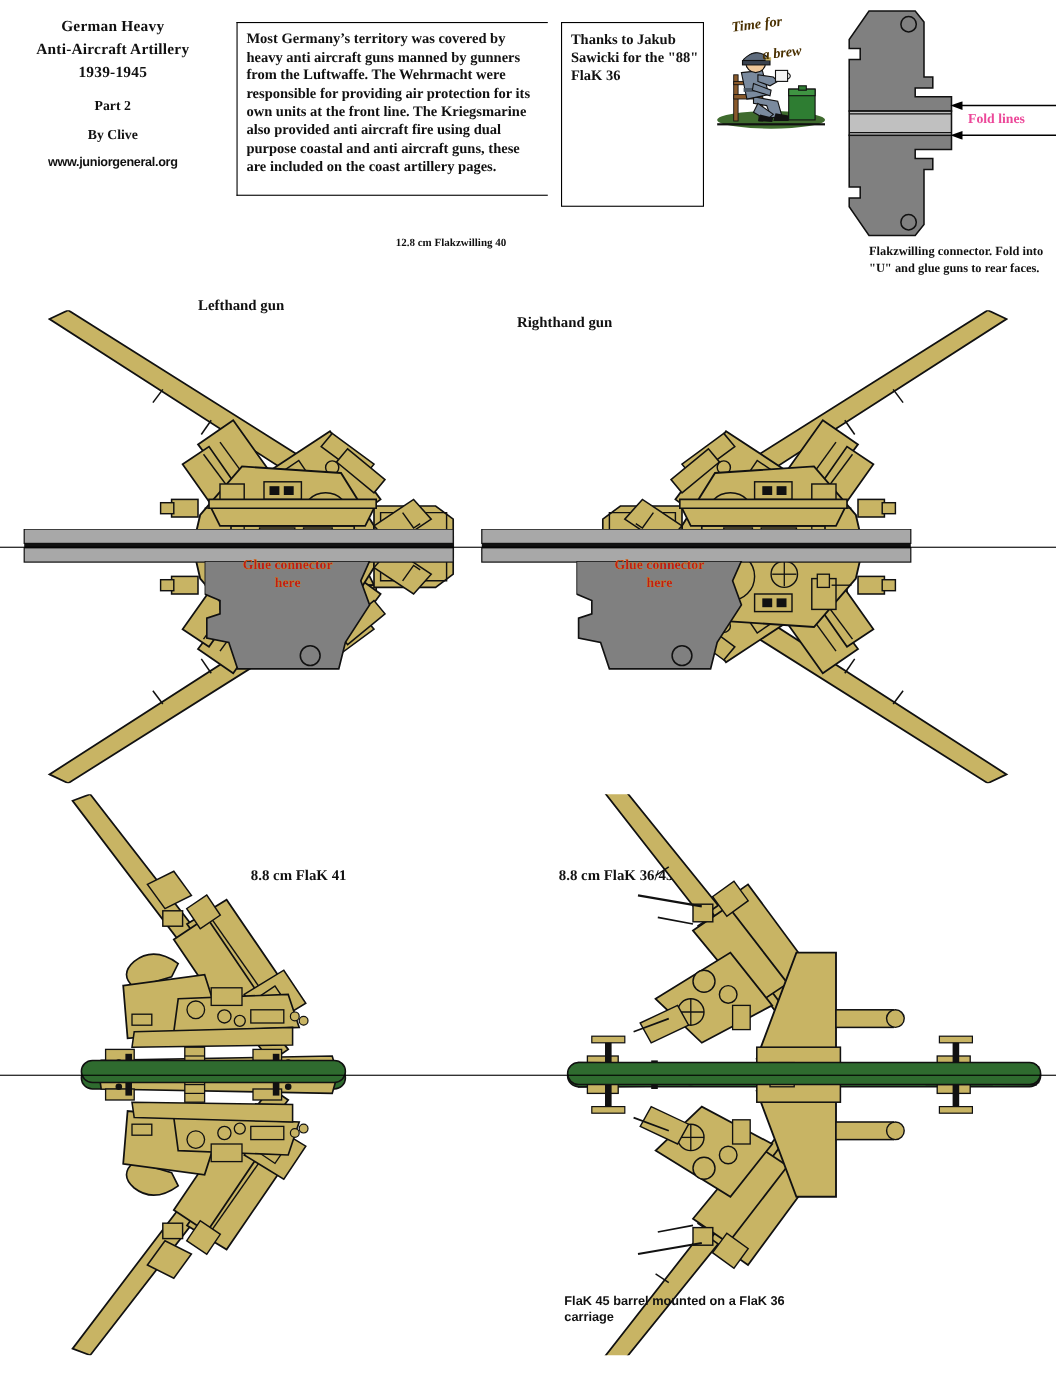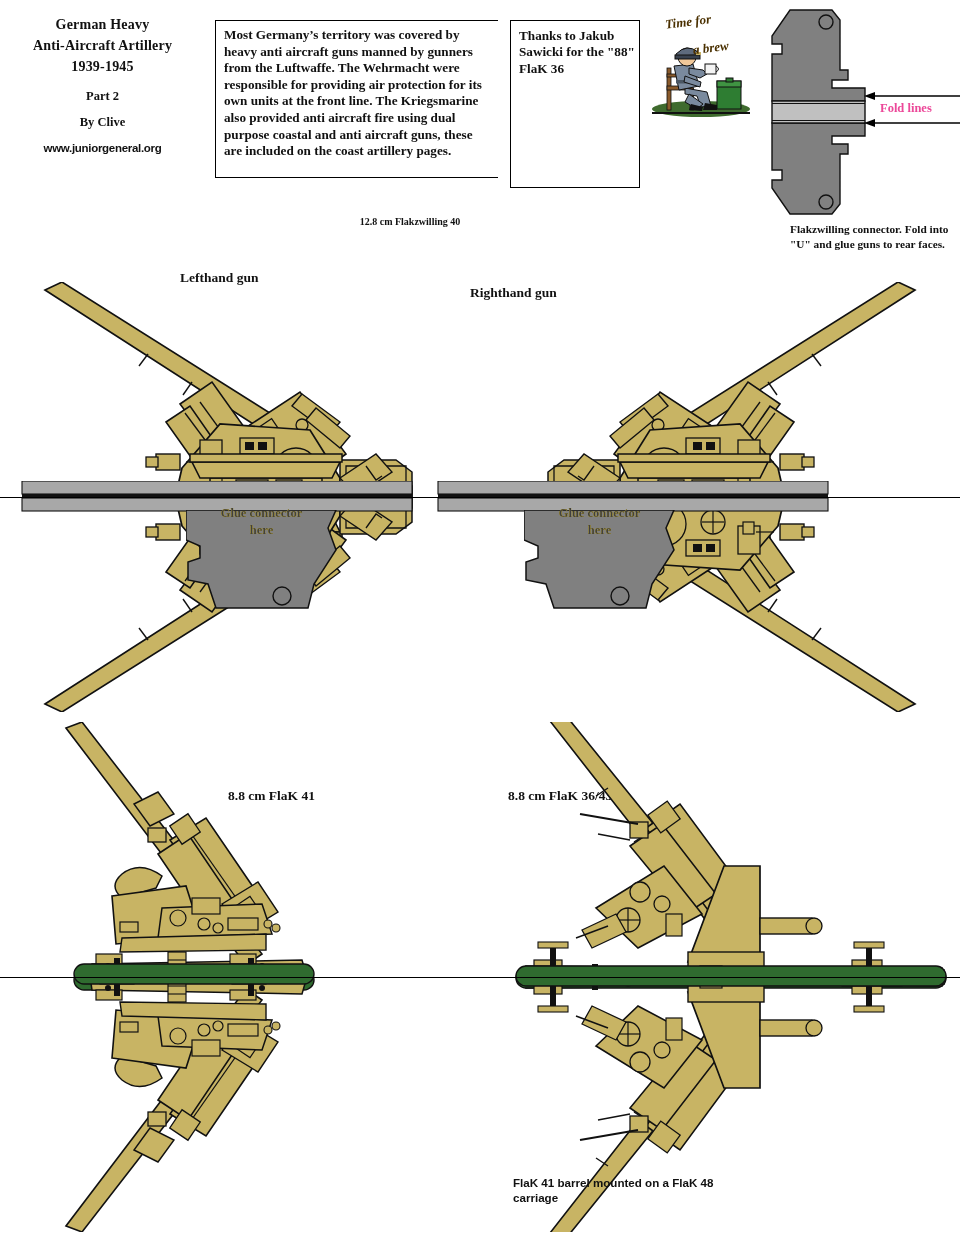--- a/index.html
+++ b/index.html
@@ -47,21 +47,21 @@
   #cap-3643{left:508px;top:788px;font-size:13.5px;}
   #cap-note{left:513px;top:1176px;width:230px;font-size:11.6px;line-height:14.5px;font-weight:bold;
             font-family:"Liberation Sans",sans-serif;}
 
   
   .hairline{left:0;width:960px;height:1px;background:#000;}
   #fold-top{top:497px;}
   #fold-bot{top:977px;}
 
   
-  .glue-label{color:#404040;font-weight:bold;font-size:12.5px;line-height:17px;
+  .glue-label{color:#b91c1c;font-weight:bold;font-size:12.5px;line-height:17px;
               text-align:center;text-shadow:0 0 0 #ffd500;}
   #glue-l{left:214px;top:505px;width:95px;}
   #glue-r{left:552px;top:505px;width:95px;}
 
   svg{display:block;}
 </style>
 </head>
 <body>
 
 <div class="abs" id="title-block">
@@ -364,13 +364,13 @@
   <g transform="translate(512,-46)">
     <use href="#gun3643"></use>
   </g>
   <g transform="translate(512,556) scale(1,-1)">
     <use href="#gun3643"></use>
   </g>
 </svg>
 
 <div class="abs hairline" id="fold-bot"></div>
 
-<div class="abs" id="cap-note">FlaK 41 barrel mounted on a FlaK 48 carriage</div>
+<div class="abs" id="cap-note">FlaK 45 barrel mounted on a FlaK 36 carriage</div>
 
 </body></html>

